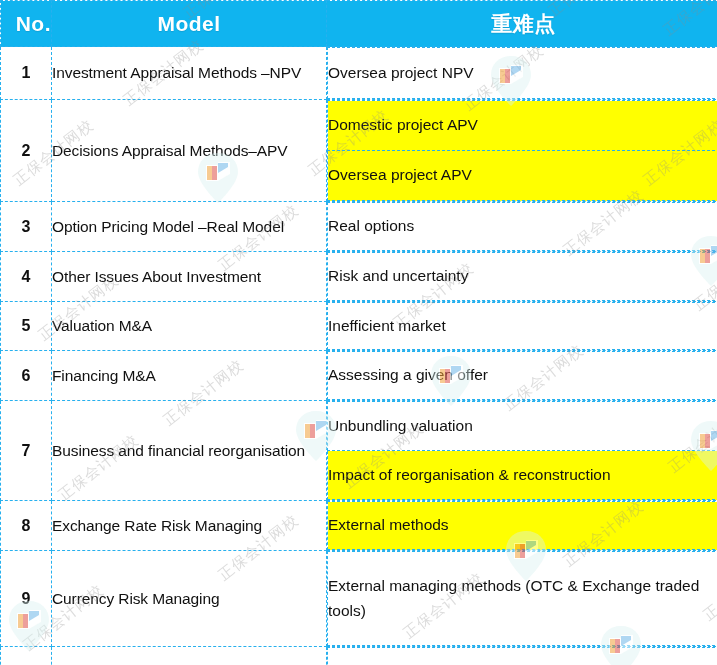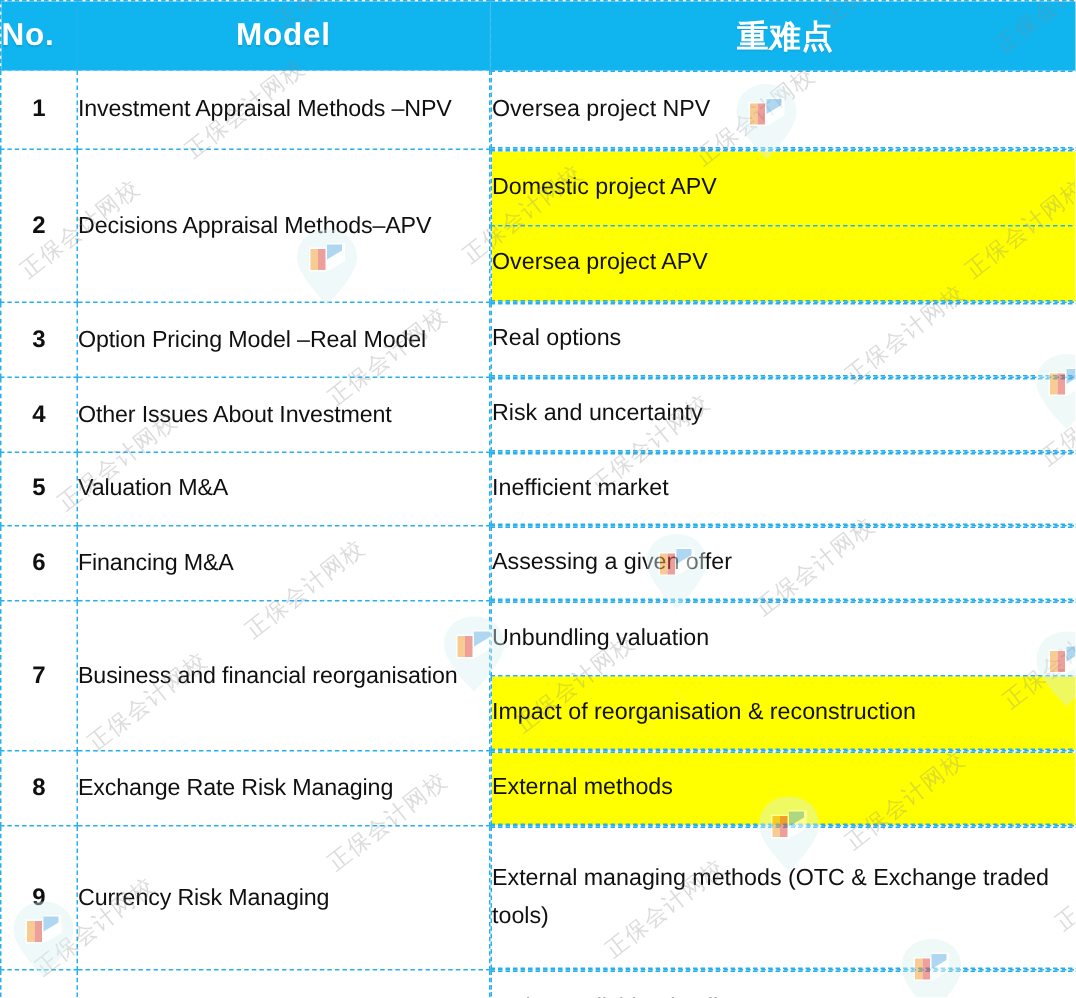--- a/index.html
+++ b/index.html
@@ -57,21 +57,21 @@
     background: #10b4ef;
     color: #ffffff;
     height: 45px;
     font-size: 21px;
     font-weight: 700;
     letter-spacing: 0.5px;
     border-color: #10b4ef;
     border-bottom: 1px dashed #27b0ee;
     text-shadow: 0 1px 1px rgba(0,0,0,0.10);
   }
-  th.col-no   { width: 50px; text-align: left; margin-top: 48px; }
+  th.col-no   { width: 50px; text-align: right; margin-top: 48px; }
   th.col-model{ width: 274px; text-align: center; }
   th.col-key  { width: 393px; text-align: center; }
 
   td.cell-no {
     width: 50px;
     text-align: center;
     font-size: 16px;
     font-weight: 700;
     color: #101010;
   }

